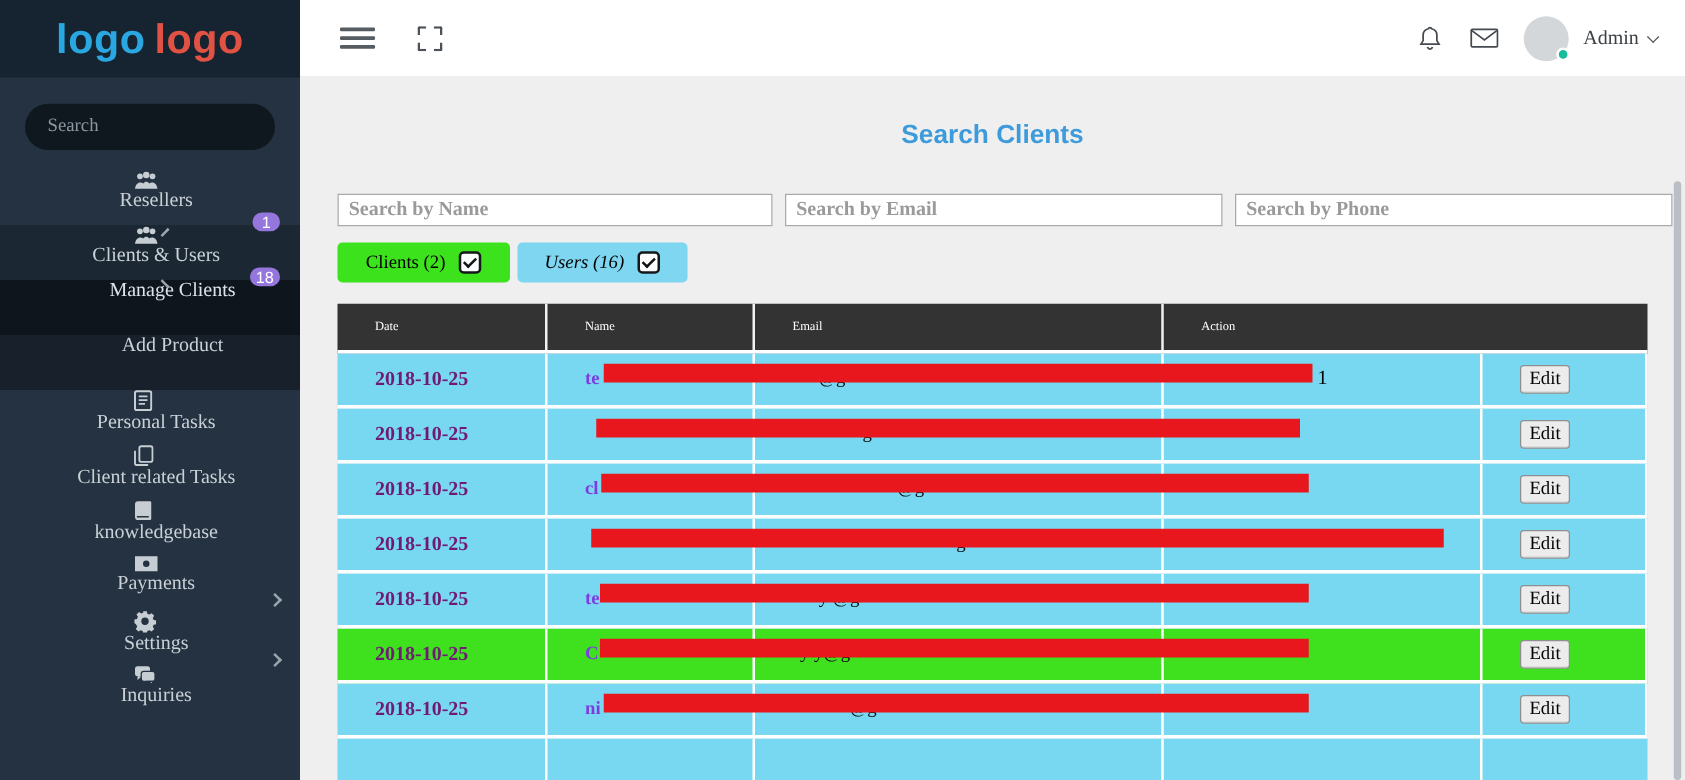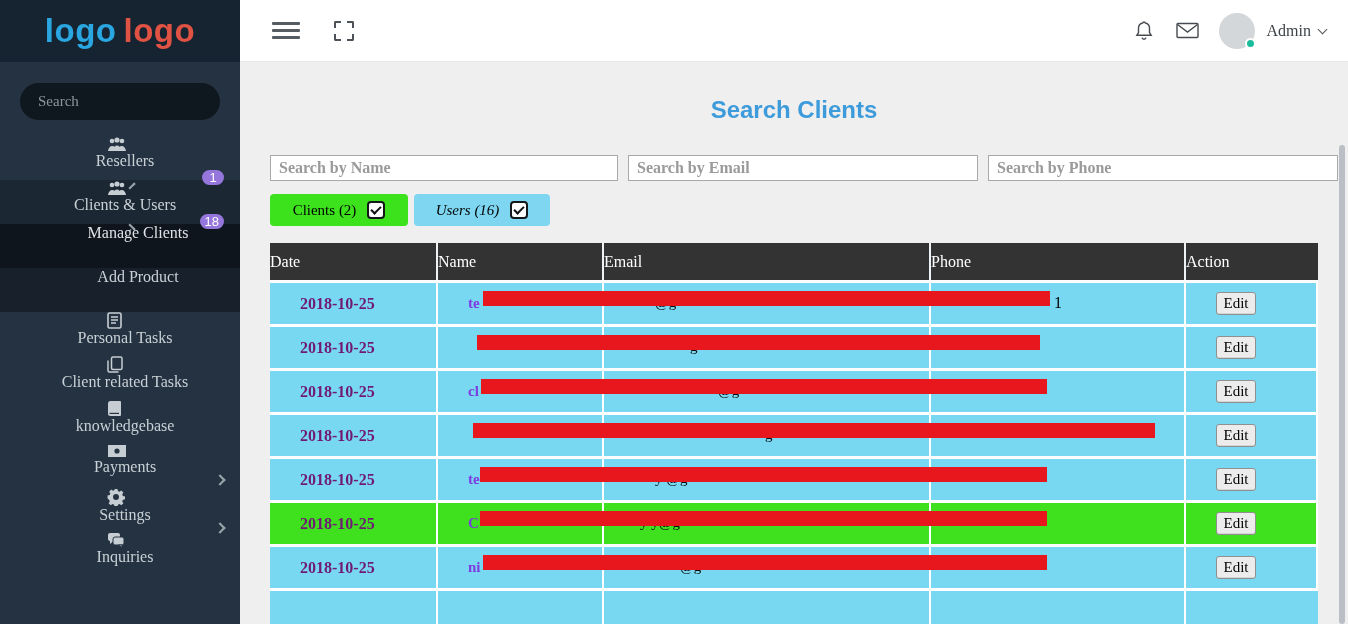--- a/index.html
+++ b/index.html
@@ -40,37 +40,37 @@
   .tico { cursor:pointer; display:flex; align-items:center; }
   .tico + .tico { margin-left:22px; }
   .avatar-wrap { position:relative; margin-left:20px; cursor:pointer; }
   .avatar { width:36px; height:36px; border-radius:50%; background:#d4d7d9; display:flex; align-items:center; justify-content:center; color:#c3c7c9; font-size:8px; font-family:"Liberation Sans", sans-serif; }
   .status-dot { position:absolute; right:-1px; bottom:0; width:11px; height:11px; border-radius:50%; background:#1abc9c; border:2px solid #ffffff; }
   .admin-label { margin-left:12px; font-size:16px; color:#3d4247; cursor:pointer; }
   .admin-caret { width:7px; height:7px; border-right:1.6px solid #555; border-bottom:1.6px solid #555; transform:rotate(45deg); margin:-3px 0 0 8px; cursor:pointer; }
 
   
   .content { position:absolute; left:240px; top:62px; width:1108px; height:562px; background:#efefef; overflow:hidden; }
-  .page-title { position:absolute; top:34px; left:0; width:100%; text-align:center; font-family:"Liberation Sans", sans-serif; font-weight:bold; font-size:24px; color:#3d9bdb; }
+  .page-title { position:absolute; top:34px; left:0; width:100%; text-align:center; font-family:"Liberation Sans", sans-serif; font-weight:bold; font-size:21px; color:#3d9bdb; }
   .search-row input { position:absolute; top:93px; height:26px; border:1px solid #a9a9a9; background:#fff; padding:12px 8px; font-family:"Liberation Serif", serif; font-weight:bold; font-size:16px; color:#333; outline:none; }
   .search-row input::placeholder { color:#9a9a9a; font-weight:bold; }
   .in-name { left:30px; width:348px; }
   .in-email { left:388px; width:350px; }
   .in-phone { left:748px; width:350px; }
   .filter-btn { position:absolute; top:132px; height:32px; border:none; border-radius:4px; display:flex; align-items:center; justify-content:center; gap:11px; font-family:"Liberation Serif", serif; font-size:15px; color:#000; cursor:pointer; }
   .fb-clients { left:30px; width:138px; background:#3ce21c; }
   .fb-users { left:174px; width:136px; background:#7ed6f1;font-style:italic; }
   .checkbox { width:18px; height:18px; background:#fdfdfd; border:2px solid #15181b; border-radius:4px; display:flex; align-items:center; justify-content:center; }
   .checkbox::after { content:""; width:8px; height:4px; border-left:2.4px solid #101316; border-bottom:2.4px solid #101316; transform:rotate(-45deg); margin-bottom:3px; }
 
   
   .table { position:absolute; left:30px; top:181px; width:1048px; }
   .thead, .trow { display:grid; grid-template-columns:168px 166px 327px 255px 132px; }
   .thead { height:40px; background:#333333; border-bottom:3px solid #ffffff; }
-  .th { color:#ffffff; font-size:16px; display:flex; align-items:center; border-right:2px solid #eef2f4; }
+  .th { color:#ffffff; font-size:10px; display:flex; align-items:center; padding-left:30px; border-right:2px solid #eef2f4; }
   .th:last-child { border-right:none; }
   .trow { position:relative; height:44px; background:#79d8f1; border-bottom:3px solid #ffffff; }
   .trow.green { background:#3fe11f; }
   .td { display:flex; align-items:center; padding-left:30px; border-right:2px solid #ffffff; overflow:visible; }
   .td:last-child { border-right:none; }
   .td-date { font-weight:bold; font-size:16px; color:#701a75; }
   .td-name { font-weight:bold; font-size:15px; color:#7d3ce1; }
   .redact { position:absolute; top:8px; height:15px; background:#e8161d; z-index:3; }
   .peek { position:absolute; top:11px; z-index:1; font-size:15px; color:#0a0a0a; white-space:nowrap; }
   .suffix { position:absolute; top:11px; z-index:4; font-size:16px; color:#000; }
@@ -237,21 +237,20 @@
   <div class="filter-btn fb-users">
     <span>Users (16)</span>
     <span class="checkbox"></span>
   </div>
 
   <div class="table">
     <div class="thead">
       <div class="th">Date</div>
       <div class="th">Name</div>
       <div class="th">Email</div>
-      <div class="th">Phone</div>
       <div class="th">Action</div>
     </div>
 
     <div class="trow">
       <div class="td td-date">2018-10-25</div>
       <div class="td td-name">te</div>
       <div class="td"></div>
       <div class="td"></div>
       <div class="td">
           <button class="edit-btn">Edit</button>

